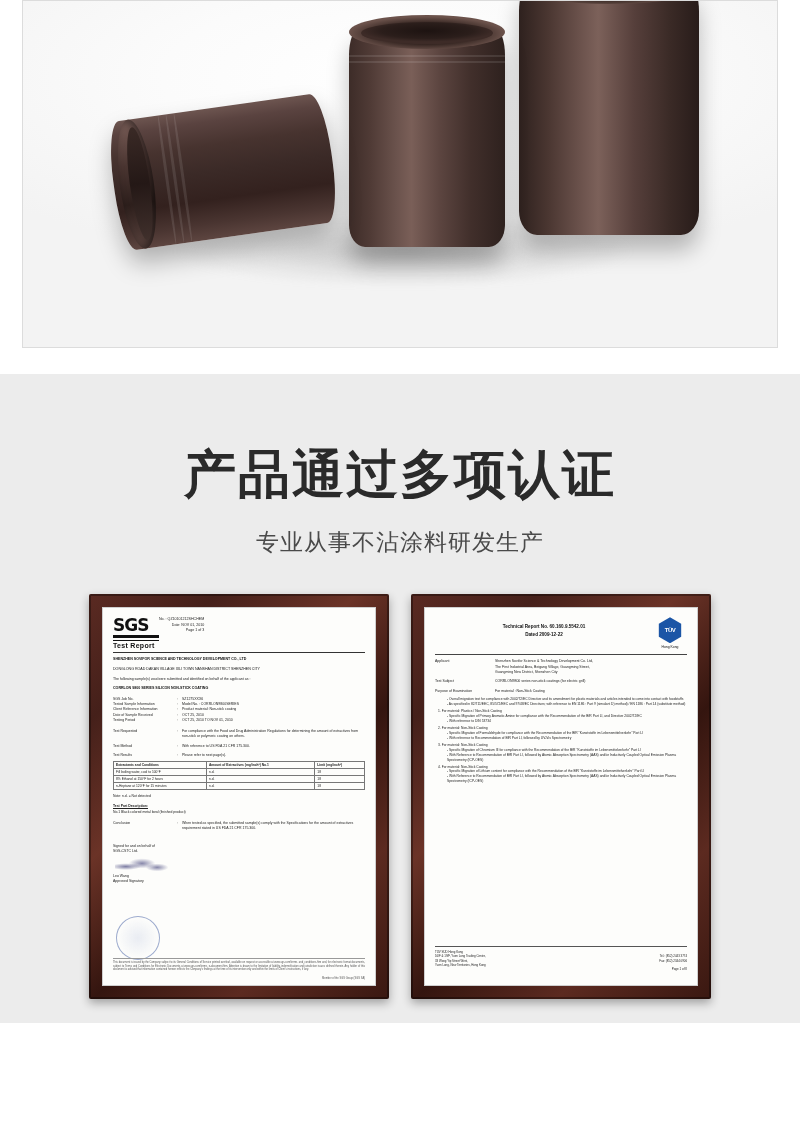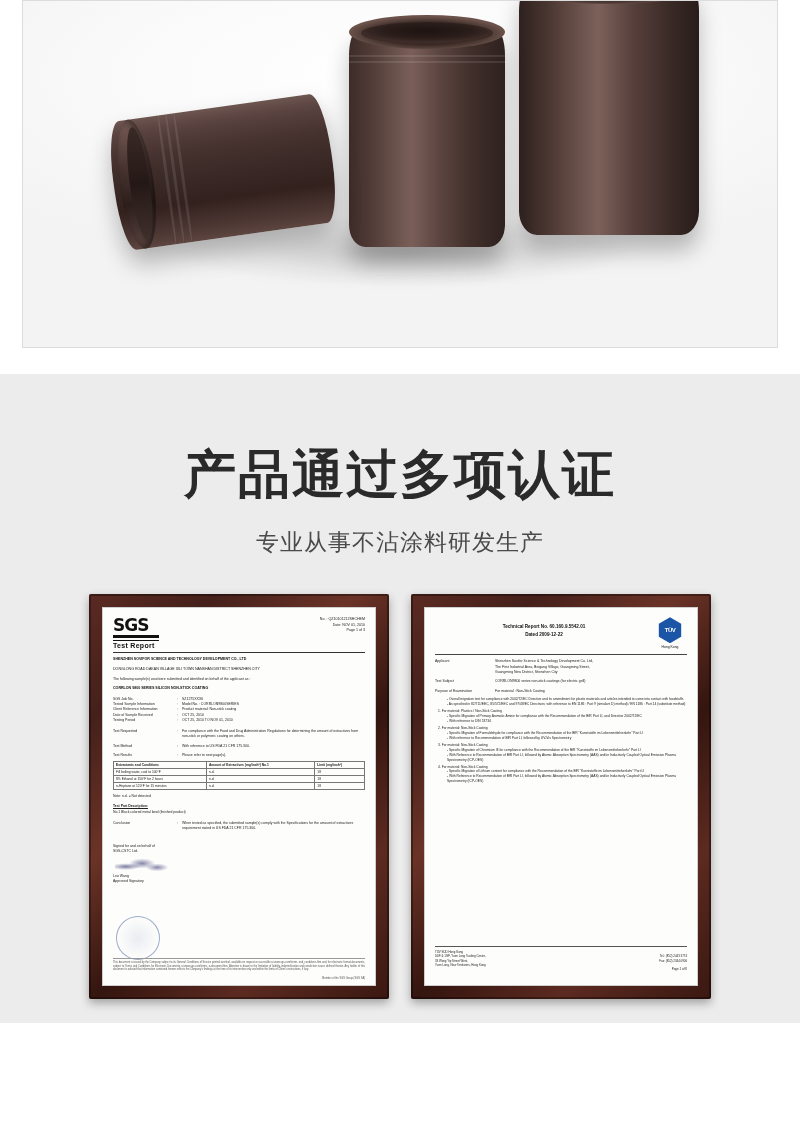--- a/index.html
+++ b/index.html
@@ -211,21 +211,20 @@
     overflow: hidden;
     padding: 10px 11px;
     font-family: "Liberation Sans", sans-serif;
     color: #222;
   }
 
   
   .sgs-head {
     display: flex;
     align-items: flex-start;
-    justify-content: space-between;
     border-bottom: 1px solid #333;
     padding-bottom: 3px;
   }
   .sgs-logo {
     font-family: "DejaVu Sans", sans-serif;
     font-weight: bold;
     font-size: 17px;
     letter-spacing: -1px;
     color: #111;
     line-height: 1;

